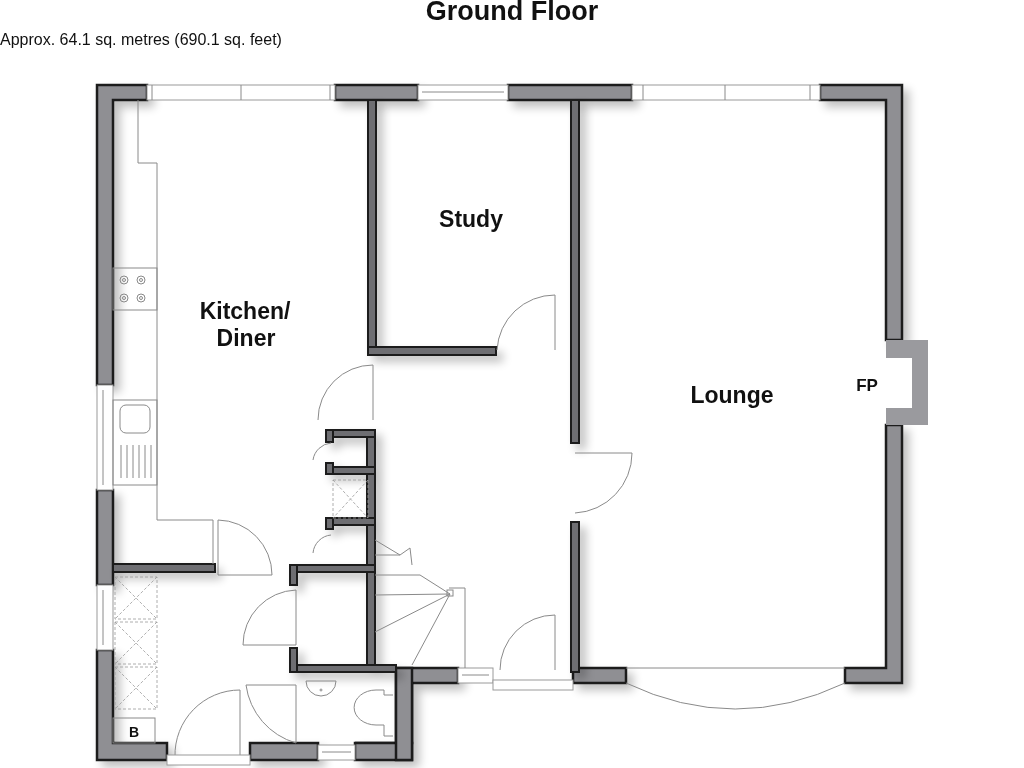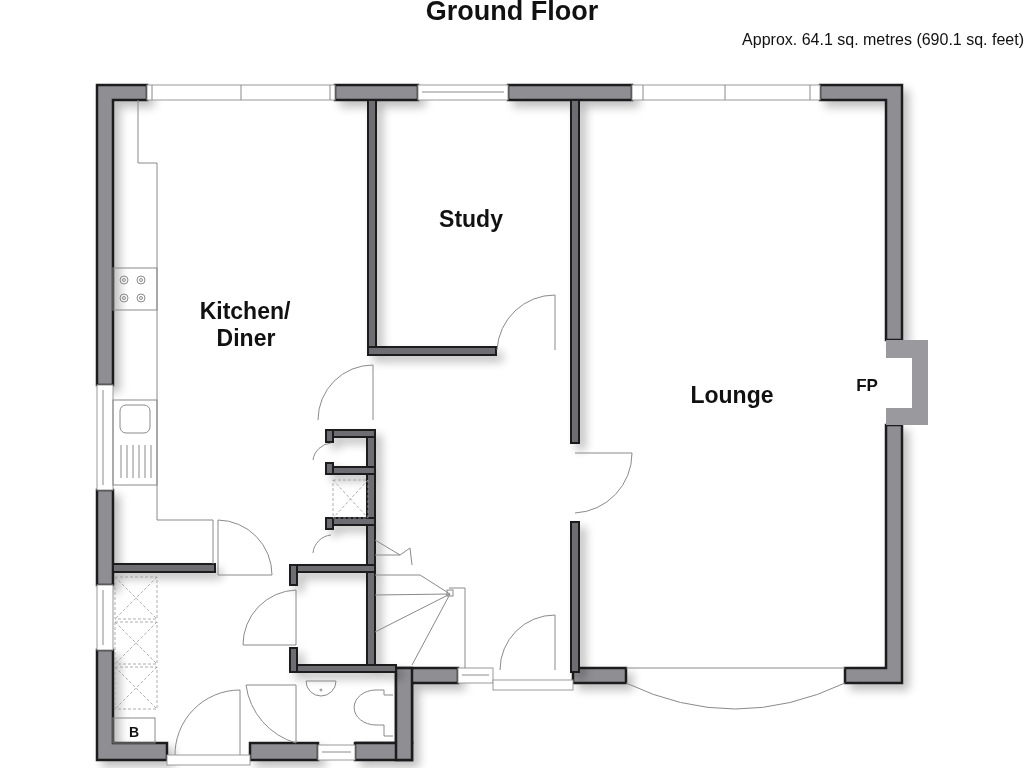--- a/index.html
+++ b/index.html
@@ -1,18 +1,18 @@
 <!DOCTYPE html>
 <html><head>
 <meta charset="utf-8">
 <style>
   html, body { margin: 0; padding: 0; background: #ffffff; }
   body { width: 1024px; height: 768px; position: relative; overflow: hidden; font-family: "Liberation Sans", sans-serif; }
   .title { position: absolute; left: 0; width: 1024px; top: -4px; text-align: center; font-weight: bold; font-size: 27px; color: #111; }
-  .subtitle { position: absolute; left: 0; width: 1024px; top: 31px; text-align: right; font-size: 16px; color: #111; }
+  .subtitle { position: absolute; left: 0; width: 1024px; top: 31px; text-align: left; font-size: 16px; color: #111; }
   svg { position: absolute; left: 0; top: 0; }
   .wall { fill: #8f8f93; stroke: #1a1a1a; stroke-width: 2.5; }
   .wall-thin { fill: #6e6e72; stroke: #1a1a1a; stroke-width: 2; }
   .line { fill: none; stroke: #8a8a8a; stroke-width: 1; }
   .dash { fill: none; stroke: #9a9a9a; stroke-width: 0.8; stroke-dasharray: 3 2; }
   .win { fill: #fff; stroke: #9a9a9a; stroke-width: 1; }
   .fp { fill: #9a9a9e; }
   .lbl { font-family: "Liberation Sans", sans-serif; font-weight: bold; fill: #111; }
 </style>
 </head>

